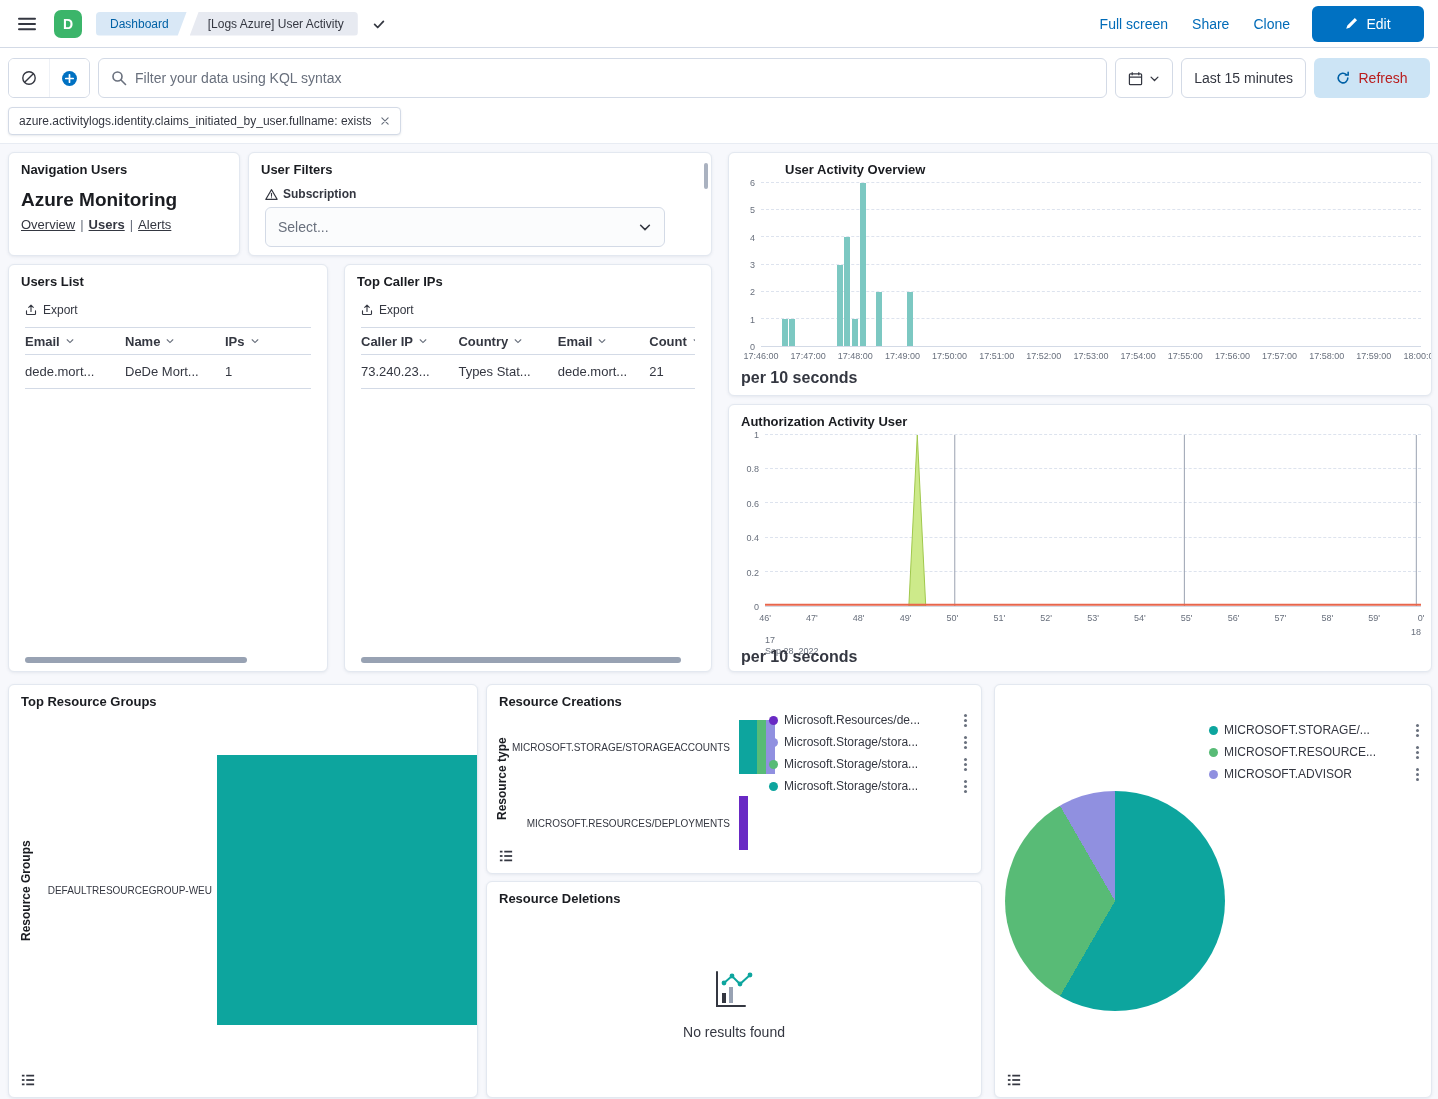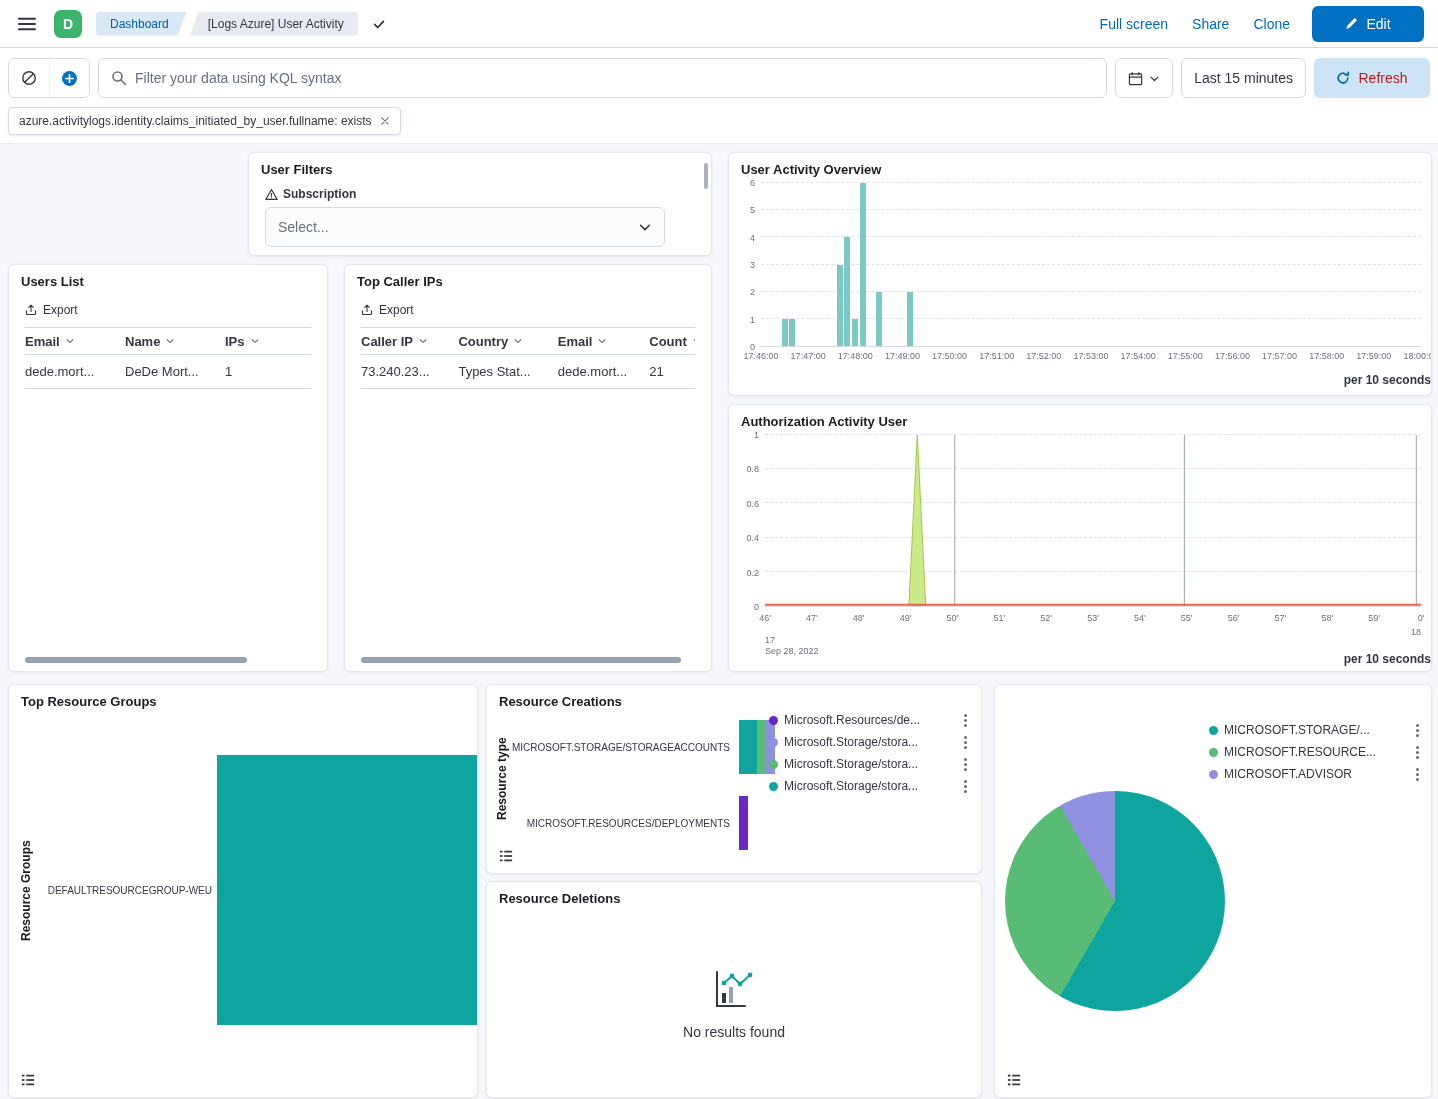--- a/index.html
+++ b/index.html
@@ -29,21 +29,21 @@
   .ctl{height:40px;border:1px solid #d3dae6;border-radius:6px;background:#fff;display:flex;align-items:center;gap:6px;padding:0 12px;font-size:14px;color:#343741;font-family:inherit;cursor:pointer;white-space:nowrap;}
   .refresh{height:40px;border:none;border-radius:6px;background:#cce4f5;color:#b91c1c;display:flex;align-items:center;gap:8px;padding:0 16px;width:116px;justify-content:center;font-size:14px;font-weight:500;font-family:inherit;cursor:pointer;}
   .pillrow{padding:9px 8px 0;}
   .pill{display:inline-flex;align-items:center;gap:8px;background:#fff;border:1px solid #d3dae6;border-radius:4px;padding:6px 10px;font-size:12px;color:#343741;box-shadow:0 1px 2px rgba(109,120,141,.15);cursor:pointer;}
 
   
   .panel{position:absolute;background:#fff;border:1px solid #e3e8f0;border-radius:6px;box-shadow:0 1px 3px rgba(109,120,141,.12);overflow:hidden;}
   .ptitle{font-size:13px;font-weight:700;color:#1a1c21;padding:9px 12px 0;}
   #p-nav{left:8px;top:152px;width:232px;height:104px;}
   #p-filters{left:248px;top:152px;width:464px;height:104px;}
-  #p-uao{left:728px;top:152px;width:704px;height:244px;}
+  #p-uao{left:728px;top:152px;width:704px;height:244px;padding-left:44px;}
   #p-users{left:8px;top:264px;width:320px;height:408px;}
   #p-ips{left:344px;top:264px;width:368px;height:408px;}
   #p-auth{left:728px;top:404px;width:704px;height:268px;}
   #p-trg{left:8px;top:684px;width:470px;height:414px;}
   #p-rc{left:486px;top:684px;width:496px;height:190px;}
   #p-rd{left:486px;top:881px;width:496px;height:217px;}
   #p-trt{left:994px;top:684px;width:438px;height:414px;}
 
   
   .nav-heading{margin:12px 12px 6px;font-size:19px;font-weight:700;color:#1a1c21;}
@@ -65,21 +65,21 @@
   #p-uao .ycol{width:22px;}
   #p-auth .ycol{width:26px;}
   .plot{flex:1;position:relative;border-bottom:1px solid #d3dae6;}
   .ytick{position:absolute;right:6px;transform:translateY(50%);font-size:9px;color:#69707d;}
   .gridline{position:absolute;left:0;right:0;height:0;border-top:1px dashed #dde3ee;}
   .vbar{position:absolute;bottom:0;width:6px;transform:translateX(-50%);}
   .xaxis{position:absolute;height:12px;}
   #p-uao .xaxis{left:32px;right:10px;bottom:32px;}
   #p-auth .xaxis{left:36px;right:10px;bottom:46px;}
   .xtick{position:absolute;top:0;transform:translateX(-50%);font-size:9px;color:#69707d;white-space:nowrap;}
-  .unit{position:absolute;left:12px;right:0;text-align:right;font-size:12px;font-weight:700;color:#343741;}
+  .unit{position:absolute;left:12px;right:0;text-align:left;font-size:16px;font-weight:700;color:#343741;}
   #p-uao .unit{bottom:8px;}
   #p-auth .unit{bottom:5px;}
   .authsvg{position:absolute;left:0;top:0;width:100%;height:100%;}
   .xcontext{position:absolute;left:36px;right:10px;bottom:22px;height:22px;font-size:9px;color:#69707d;}
   .xc-left{position:absolute;left:0;top:8px;line-height:11px;}
   .xc-right{position:absolute;right:0;top:0;}
 
   
   .export{display:flex;align-items:center;gap:6px;margin:14px 0 10px 16px;background:none;border:none;font-size:12px;color:#343741;font-family:inherit;cursor:pointer;padding:0;}
   .table{margin:0 16px;}
@@ -207,20 +207,25 @@
     <div class="pillrow">
       <div class="pill">
         <span>azure.activitylogs.identity.claims_initiated_by_user.fullname: exists</span>
         <svg width="10" height="10" viewBox="0 0 16 16" stroke="#69707d" stroke-width="1.8" stroke-linecap="round">
             <path d="M3 3l10 10M13 3L3 13"></path>
           </svg>
       </div>
     </div>
   </div>
 
+  <section class="panel" id="p-nav">
+    <h3 class="ptitle">Navigation Users</h3>
+    <h2 class="nav-heading">Azure Monitoring</h2>
+    <div class="nav-links"><a class="nav-link">Overview</a><span class="nav-sep">|</span><a class="nav-link active">Users</a><span class="nav-sep">|</span><a class="nav-link">Alerts</a></div>
+  </section>
 
   <section class="panel" id="p-filters">
     <h3 class="ptitle">User Filters</h3>
     <div class="field-label">
       <svg width="13" height="13" viewBox="0 0 16 16" fill="none" stroke="#343741" stroke-width="1.3" stroke-linejoin="round">
           <path d="M8 2l7 12H1z"></path>
           <path d="M8 6.5v3.5" stroke-linecap="round"></path>
           <circle cx="8" cy="12" r=".7" fill="#343741" stroke="none"></circle>
         </svg>
       <span>Subscription</span>

